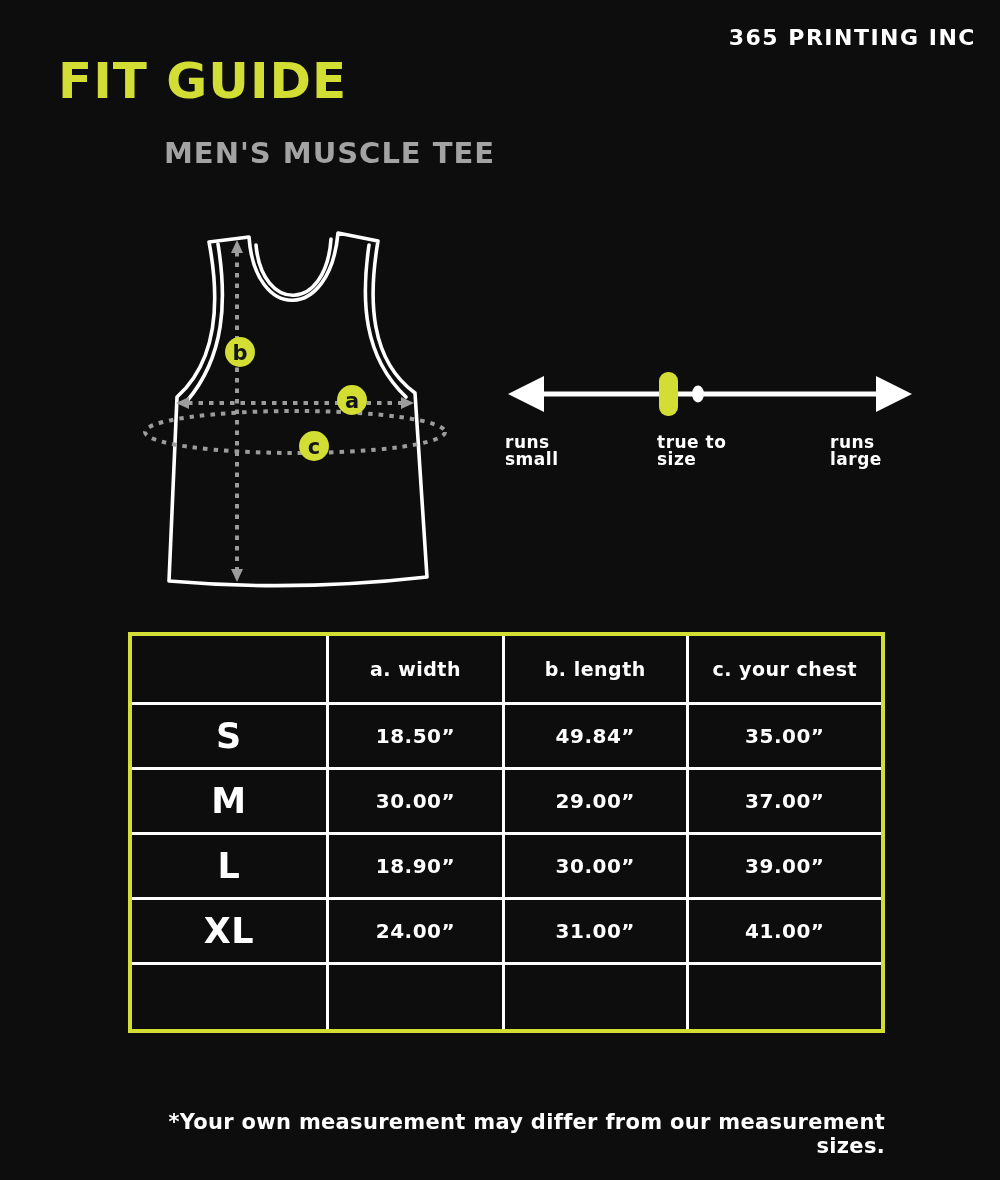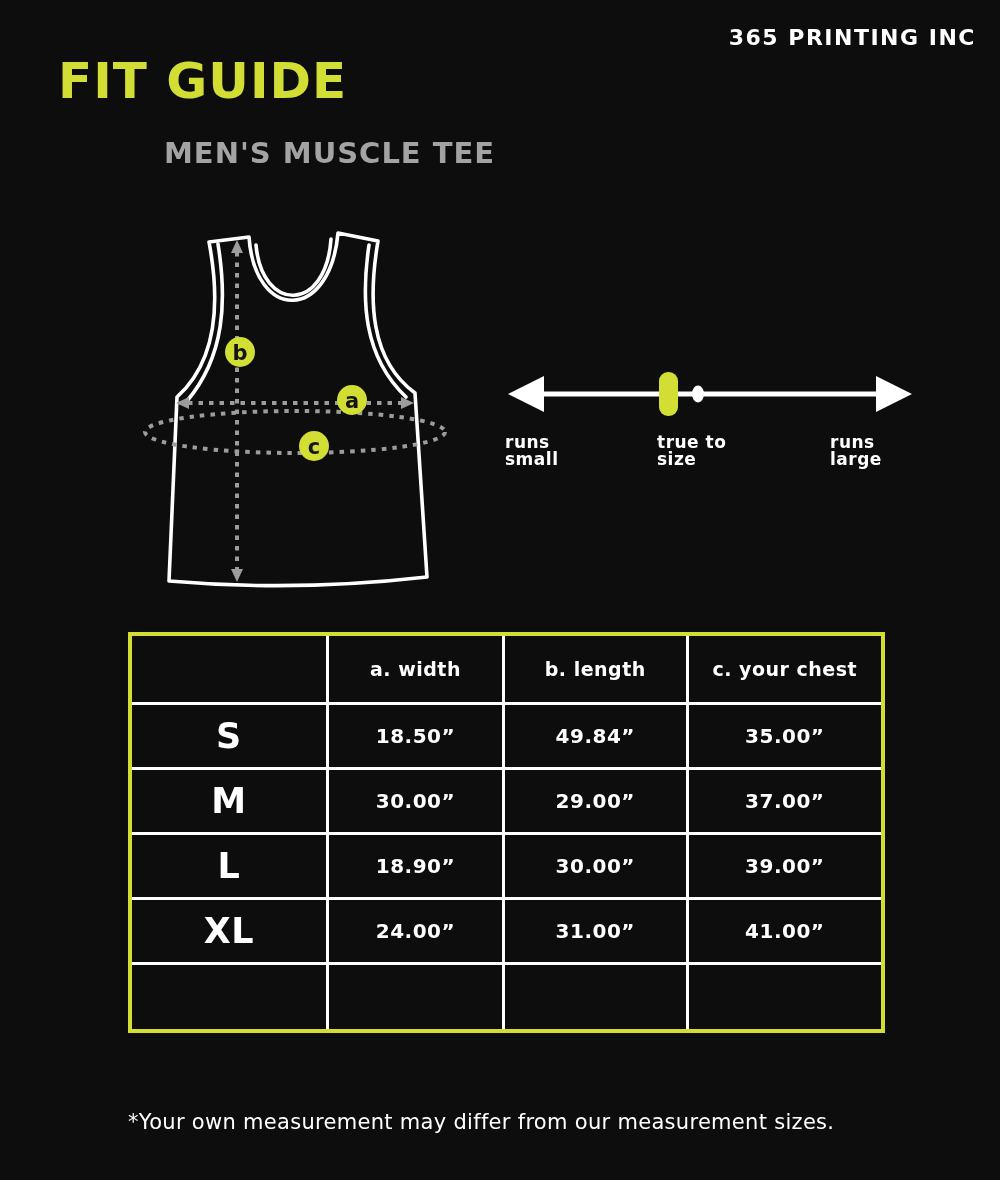--- a/index.html
+++ b/index.html
@@ -56,22 +56,22 @@
   table.size-table tr.data td{height:62px;font-size:20px;letter-spacing:0.5px;}
   table.size-table tr.data td.size-cell{font-size:35px;}
   table.size-table tr.empty td{height:64px;}
   table.size-table td.c0{width:26.2%;}
   table.size-table td.c1{width:23.4%;}
   table.size-table td.c2{width:24.4%;}
   table.size-table td.c3{width:26.0%;}
   
   .footnote{
     top:1110px;left:128px;width:757px;
-    text-align:left;
-    font-size:21px;font-weight:normal;color:#fff;letter-spacing:0.3px;
+    text-align:right;
+    font-size:21px;font-weight:bold;color:#fff;letter-spacing:0.3px;
   }
   :root{--accent:#d2de33;}
 </style>
 </head>
 <body style="background: rgb(13, 13, 13);">
 
 <div class="abs brand">365 PRINTING INC</div>
 
 <div class="abs title">FIT GUIDE</div>
 <div class="abs subtitle">MEN'S MUSCLE TEE</div>

